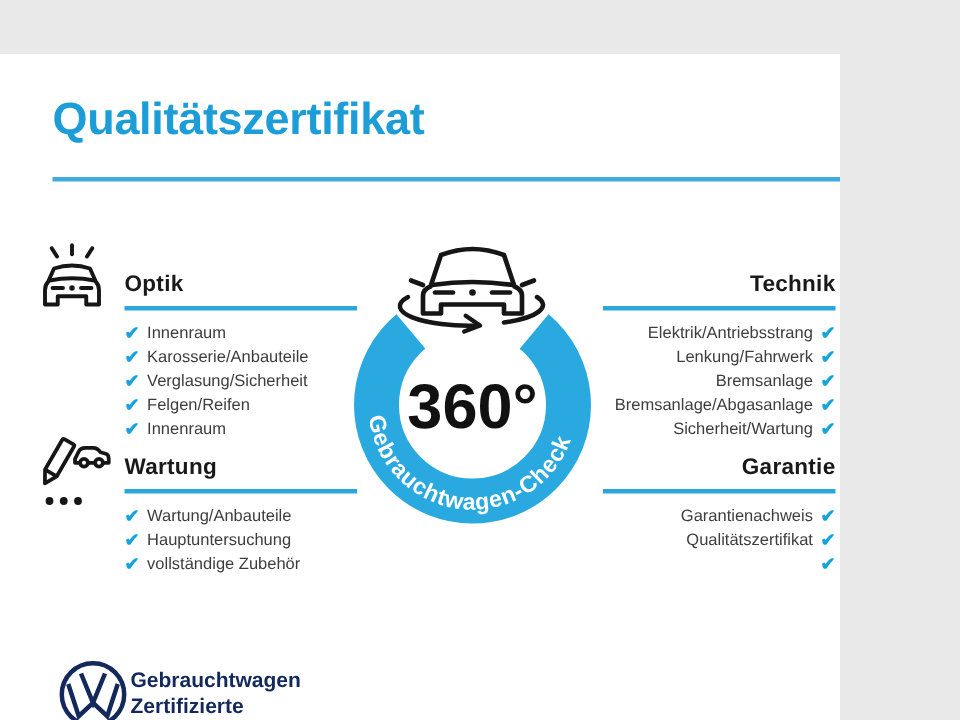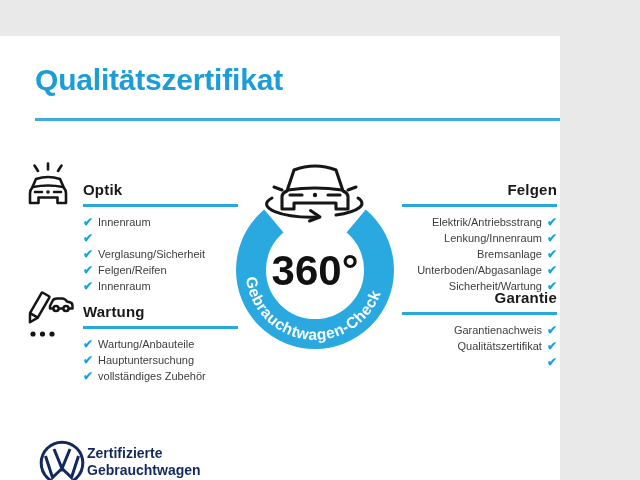--- a/index.html
+++ b/index.html
@@ -24,21 +24,21 @@
   .sec{position:absolute;width:155px;}
   .sec h2{margin:0 0 6px 0;font-size:15px;font-weight:bold;color:var(--ink);letter-spacing:0.2px;}
   .sec .underline{width:155px;height:2.5px;background:var(--blue);}
   .sec ul{list-style:none;margin:7px 0 0 0;padding:0;}
   .sec li{display:flex;align-items:center;gap:5px;height:16px;font-size:11px;color:var(--item);}
   .sec .chk{color:var(--check);font-size:12px;font-weight:bold;line-height:12px;}
   .sec.left{left:83px;}
   .sec.right{left:402px;text-align:right;}
   .sec.right li{flex-direction:row-reverse;}
   .sec-optik{top:145px;} .sec-technik{top:145px;}
-  .sec-wartung{top:267px;} .sec-garantie{top:253px;}
+  .sec-wartung{top:267px;} .sec-garantie{top:267px;}
 
   .icon{position:absolute;}
   .icon-optik{left:23px;top:126px;}
   .icon-wartung{left:22px;top:254px;}
   .icon-technik{left:568px;top:128px;}
   .icon-garantie{left:576px;top:260px;}
 
   .badge{position:absolute;left:215px;top:112px;}
 
   .footer-logo{position:absolute;left:38px;top:403px;}
@@ -70,20 +70,21 @@
   <section class="sec left sec-optik">
     <h2>Optik</h2>
     <div class="underline"></div>
     <ul>
       <li>
           <span class="chk">✔</span>
           <span>Innenraum</span>
         </li>
       <li>
           <span class="chk">✔</span>
+          <span>Karosserie/Anbauteile</span>
         </li>
       <li>
           <span class="chk">✔</span>
           <span>Verglasung/Sicherheit</span>
         </li>
       <li>
           <span class="chk">✔</span>
           <span>Felgen/Reifen</span>
         </li>
       <li>
@@ -97,38 +98,38 @@
     <path d="M7,28 L11,19 Q22,15 33,19 L36.5,28 Q38.5,30 38.5,33.5 L38.5,43 L30.5,43 L30.5,37.5 L12.5,37.5 L12.5,43 L5,43 L5,33.5 Q5,30 7,28 Z"></path>
     <path d="M8,27 Q22,24 36,27"></path>
     <path d="M10,32 L16,32"></path>
       <path d="M27,32 L34,32"></path>
     <circle cx="21.5" cy="32" r="1.7" fill="#161616" stroke="none"></circle>
     <rect x="32" y="2" width="19" height="19" rx="2" fill="#ffffff"></rect>
     <path d="M36,11 L41,16 L48.5,5.5"></path>
   </svg>
 
   <section class="sec right sec-technik">
-    <h2>Felgen</h2>
+    <h2>Technik</h2>
     <div class="underline"></div>
     <ul>
       <li>
           <span class="chk">✔</span>
           <span>Elektrik/Antriebsstrang</span>
         </li>
       <li>
           <span class="chk">✔</span>
-          <span>Lenkung/Innenraum</span>
+          <span>Lenkung/Fahrwerk</span>
         </li>
       <li>
           <span class="chk">✔</span>
           <span>Bremsanlage</span>
         </li>
       <li>
           <span class="chk">✔</span>
-          <span>Unterboden/Abgasanlage</span>
+          <span>Bremsanlage/Abgasanlage</span>
         </li>
       <li>
           <span class="chk">✔</span>
           <span>Sicherheit/Wartung</span>
         </li>
     </ul>
   </section>
 
   <svg class="icon icon-wartung" width="52" height="52" viewBox="0 0 52 52" fill="none" stroke="#161616" stroke-width="2.5" stroke-linecap="round" stroke-linejoin="round">
     <g transform="rotate(30 15 19)">
@@ -150,21 +151,21 @@
       <li>
           <span class="chk">✔</span>
           <span>Wartung/Anbauteile</span>
         </li>
       <li>
           <span class="chk">✔</span>
           <span>Hauptuntersuchung</span>
         </li>
       <li>
           <span class="chk">✔</span>
-          <span>vollständiges Zubehör</span>
+          <span>vollständige Zubehör</span>
         </li>
     </ul>
   </section>
 
   <svg class="icon icon-garantie" width="36" height="42" viewBox="0 0 36 42" fill="none" stroke="#161616" stroke-width="2.6" stroke-linecap="round" stroke-linejoin="round">
     <path d="M18,2.5 L33,7.5 L33,19 Q33,31 18,39.5 Q3,31 3,19 L3,7.5 Z"></path>
     <path d="M11,19 L16,25 L25.5,12.5"></path>
   </svg>
 
   <section class="sec right sec-garantie">
@@ -208,17 +209,17 @@
     </g>
     <text x="100" y="137" text-anchor="middle" font-size="42" font-weight="bold" fill="#111111" font-family="Liberation Sans, sans-serif">360°</text>
   </svg>
 
   <svg class="footer-logo" width="48" height="48" viewBox="0 0 48 48" fill="none" stroke="#13295c" stroke-width="3" stroke-linecap="butt" stroke-linejoin="miter">
     <circle cx="24" cy="24" r="20.8"></circle>
     <polyline points="16,10 24,29.5 32,10"></polyline>
     <polyline points="7.5,17 14.5,38.5 24,29.5 33.5,38.5 40.5,17"></polyline>
   </svg>
   <div class="footer-text">
+    <div>Gebrauchtwagen</div>
     <div>Zertifizierte</div>
-    <div>Gebrauchtwagen</div>
   </div>
 
 </div>
 
 </body></html>

